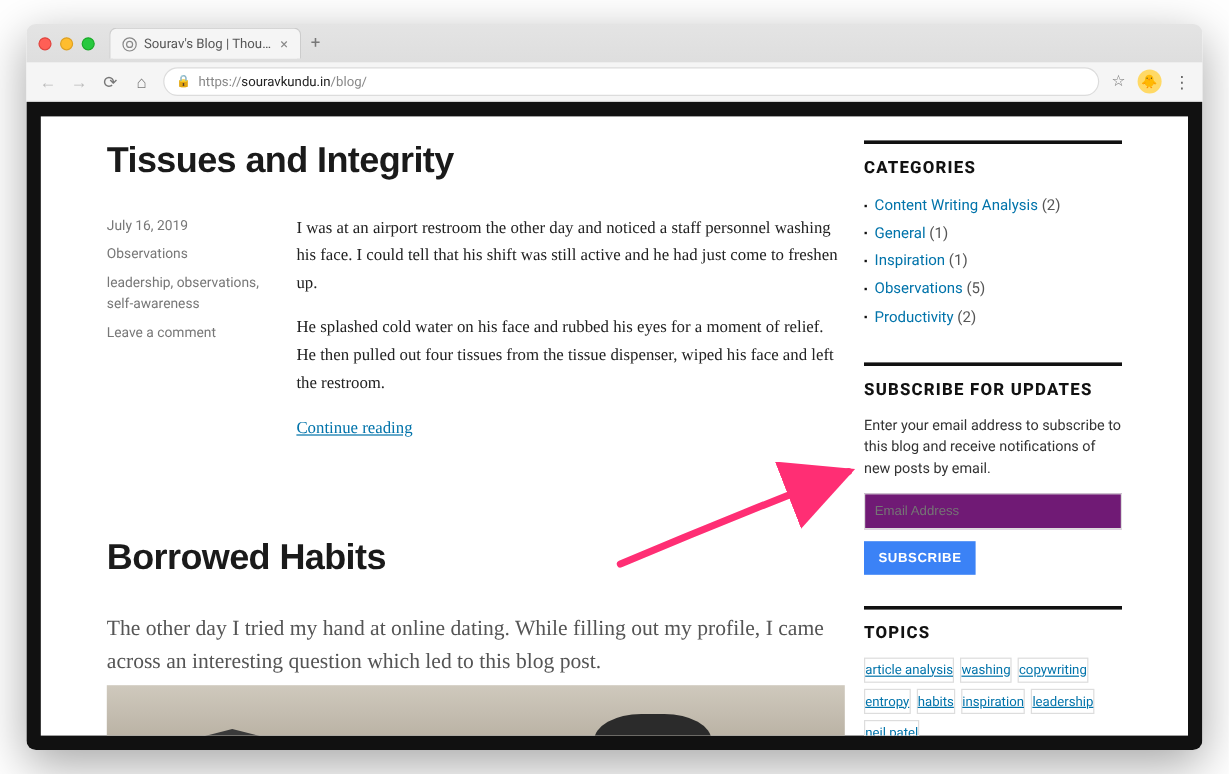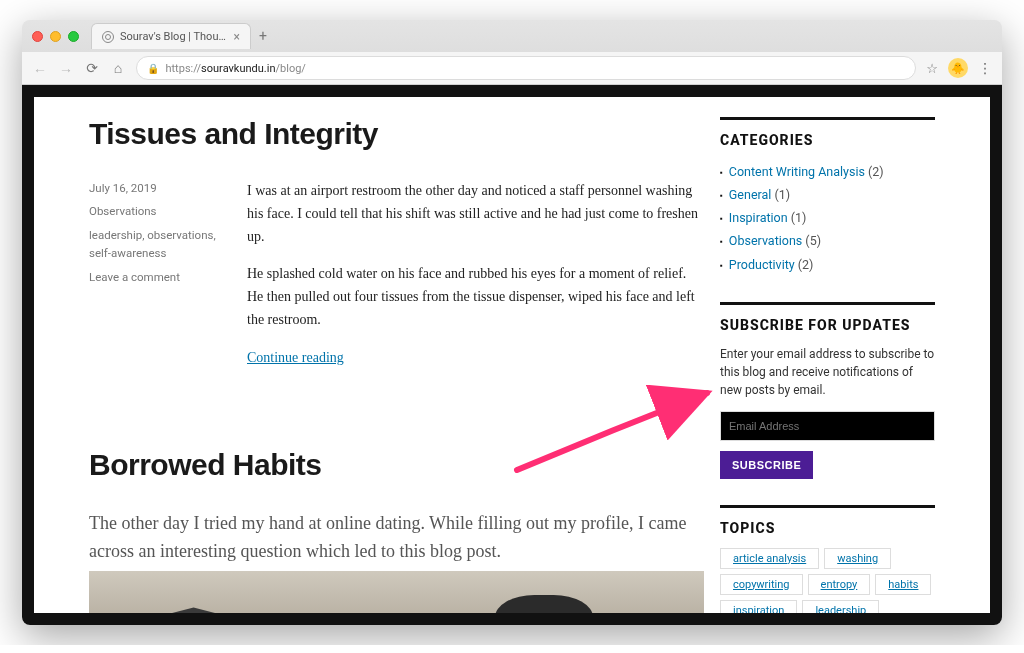--- a/index.html
+++ b/index.html
@@ -143,32 +143,32 @@
     font-size:14px;font-weight:800;letter-spacing:1px;
     color:#111;border-top:3px solid #111;padding-top:12px;margin-bottom:12px;
     text-transform:uppercase;
   }
   .cat-list{list-style:none;font-size:12.5px;line-height:1.85;}
   .cat-list li::before{content:"▪";color:#111;margin-right:6px;font-size:8px;position:relative;top:-1px;}
   .cat-list a{color:#0073aa;text-decoration:none;}
   .cat-list .count{color:#555;}
   .sub-desc{font-size:12px;color:#333;line-height:1.5;margin-bottom:12px;}
   .email-input{
-    width:100%;height:30px;border:1px solid #ddd;background:#000000;
+    width:100%;height:30px;border:1px solid #ddd;background:#701a75;
     padding:0 8px;font-size:11px;color:#999;margin-bottom:10px;
   }
   .sub-btn{
-    background:#4c1d95;color:#fff;border:none;
+    background:#3b82f6;color:#fff;border:none;
     font-size:11px;font-weight:700;letter-spacing:0.5px;
     padding:8px 12px;cursor:pointer;
   }
   .tag-cloud{display:flex;flex-wrap:wrap;gap:5px;}
   .tag{
     font-size:11px;color:#0073aa;border:1px solid #ddd;
-    padding:3px 12px;background:#fff;text-align:right;
+    padding:3px 0;background:#fff;text-align:right;
   }
   
   .annotation-arrow{
     position:absolute;
     left:480px;top:300px;
     pointer-events:none;
   }
 </style>
 </head>
 <body>

